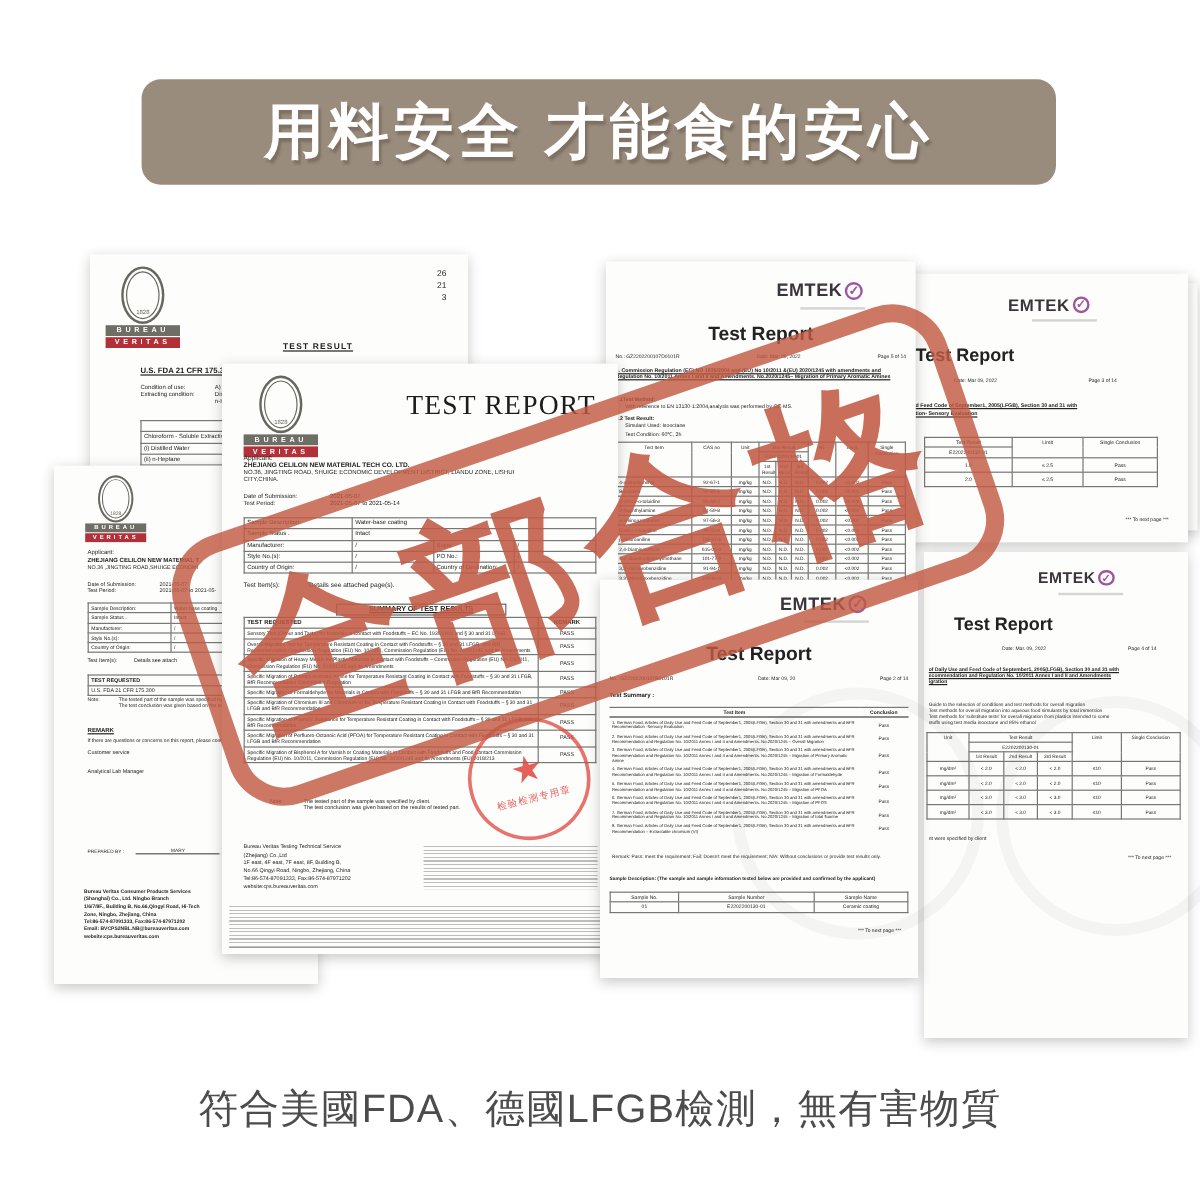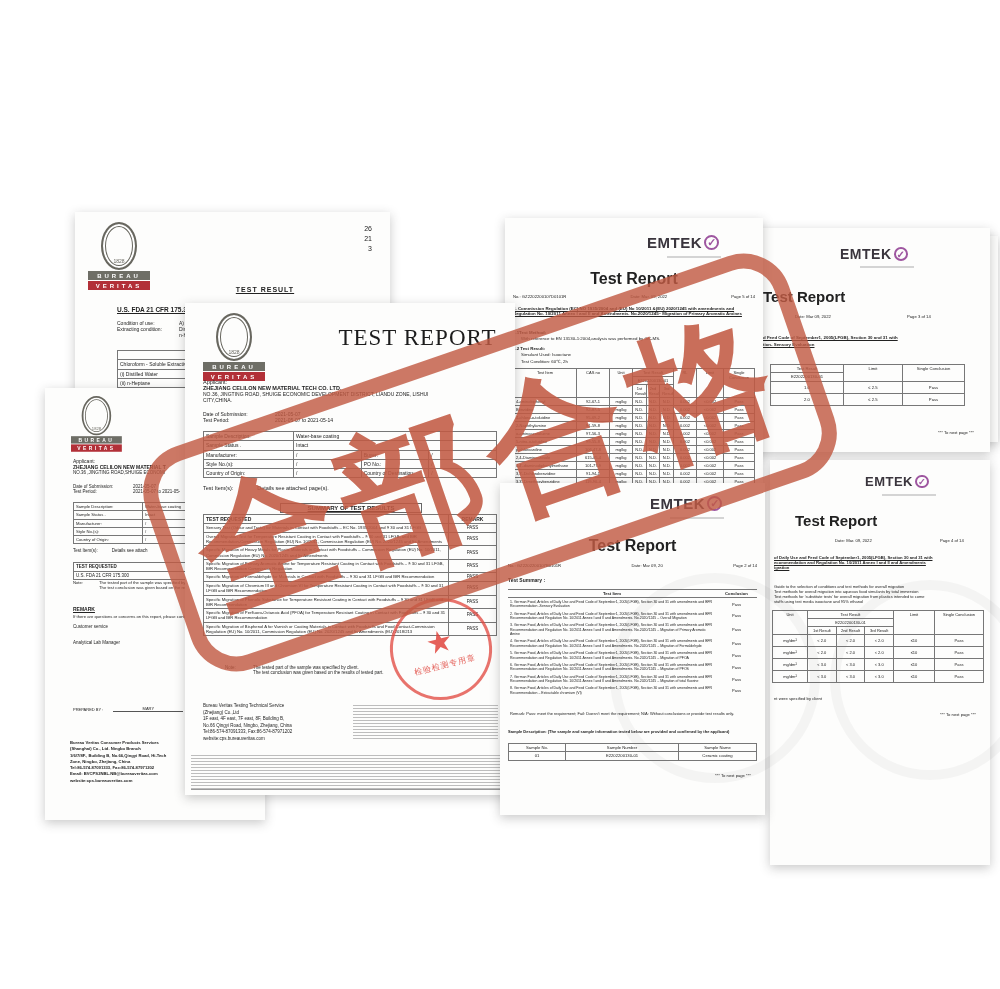--- a/index.html
+++ b/index.html
@@ -55,20 +55,23 @@
   .wm{position:absolute;border:10px solid rgba(0,0,0,.035);border-radius:50%}
   .pass{text-align:center}
   .meta-row{display:flex;justify-content:space-between}
   .line{border-bottom:1px solid #555}
 </style>
 </head>
 <body>
 
 <div class="canvas">
 
+  <div class="banner">
+    <div class="banner-title">用料安全 才能食的安心</div>
+  </div>
 
   <div class="doc" style="left:75px;top:212px;width:315px;height:292px;z-index:1">
     <div class="bvlogo" style="left:13px;top:10px">
       <div class="bv-oval">
           <span class="bv-year">1828</span>
         </div>
       <div class="bv-bar bv-bar1">BUREAU</div>
       <div class="bv-bar bv-bar2">VERITAS</div>
     </div>
     <div class="abs rt f7" style="right:18px;top:12px;line-height:1.4">
@@ -739,15 +742,16 @@
       </table>
     </div>
     <div class="abs f42 rt" style="right:14px;top:290px">*** To next page ***</div>
   </div>
 
   <div class="stamp">
     <div class="stamp-text">全部合格</div>
   </div>
 
   <div class="caption">
+    <div>符合美國FDA、德國LFGB檢測，無有害物質</div>
   </div>
 
 </div>
 
 </body></html>

